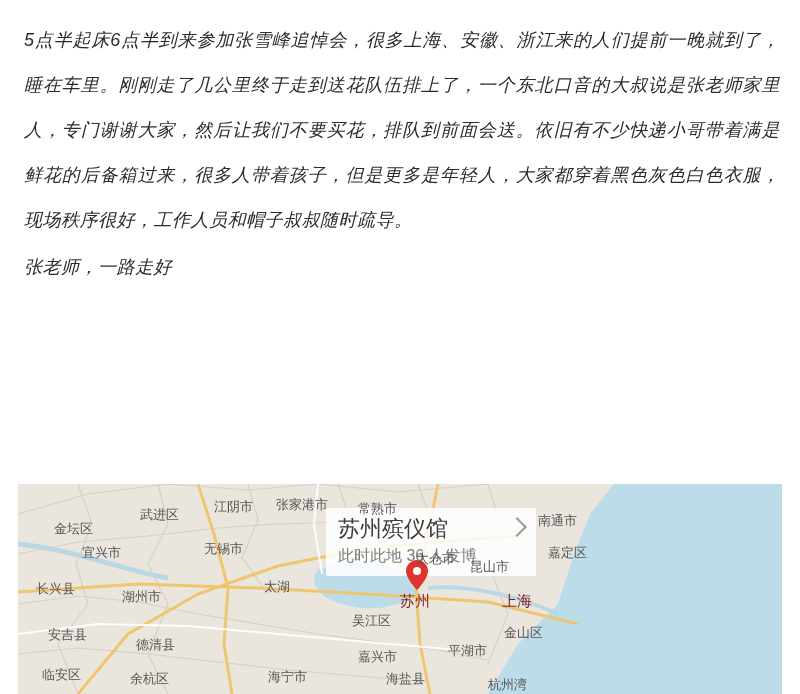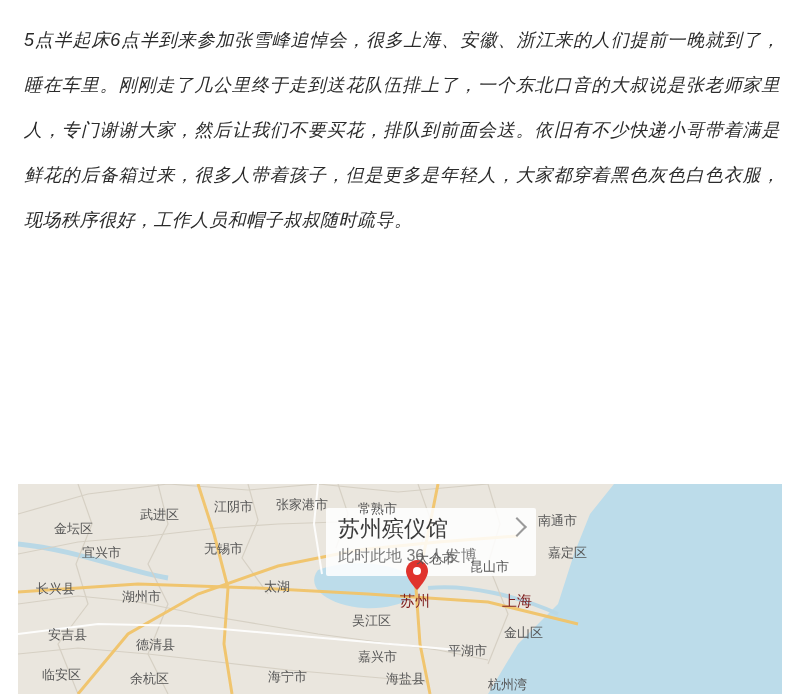--- a/index.html
+++ b/index.html
@@ -195,20 +195,21 @@
   .city-name.big { font-size: 15px; color: #7f1d1d; }
 </style>
 </head>
 <body>
 
 <div class="post">
 
 
   <div class="content">
     <p>5点半起床6点半到来参加张雪峰追悼会，很多上海、安徽、浙江来的人们提前一晚就到了，睡在车里。刚刚走了几公里终于走到送花队伍排上了，一个东北口音的大叔说是张老师家里人，专门谢谢大家，然后让我们不要买花，排队到前面会送。依旧有不少快递小哥带着满是鲜花的后备箱过来，很多人带着孩子，但是更多是年轻人，大家都穿着黑色灰色白色衣服，现场秩序很好，工作人员和帽子叔叔随时疏导。</p>
+    <p>张老师，一路走好</p>
   </div>
 
   <div class="map-card">
     <svg class="map-canvas" viewBox="0 0 764 210" preserveAspectRatio="none">
       <rect x="0" y="0" width="764" height="210" fill="#eae6de"></rect>
 
       <path d="M596 0 L764 0 L764 210 L470 210 L500 160 L540 120 L556 70 L572 30 Z" fill="#bcdcea"></path>
       <path d="M300 86 C 330 74, 380 78, 398 96 C 410 110, 382 126, 346 124 C 312 122, 286 104, 300 86 Z" fill="#bcdcea"></path>
 
       <path d="M0 60 C 60 66, 110 88, 150 94" stroke="#b9d8e6" stroke-width="5" fill="none"></path>

